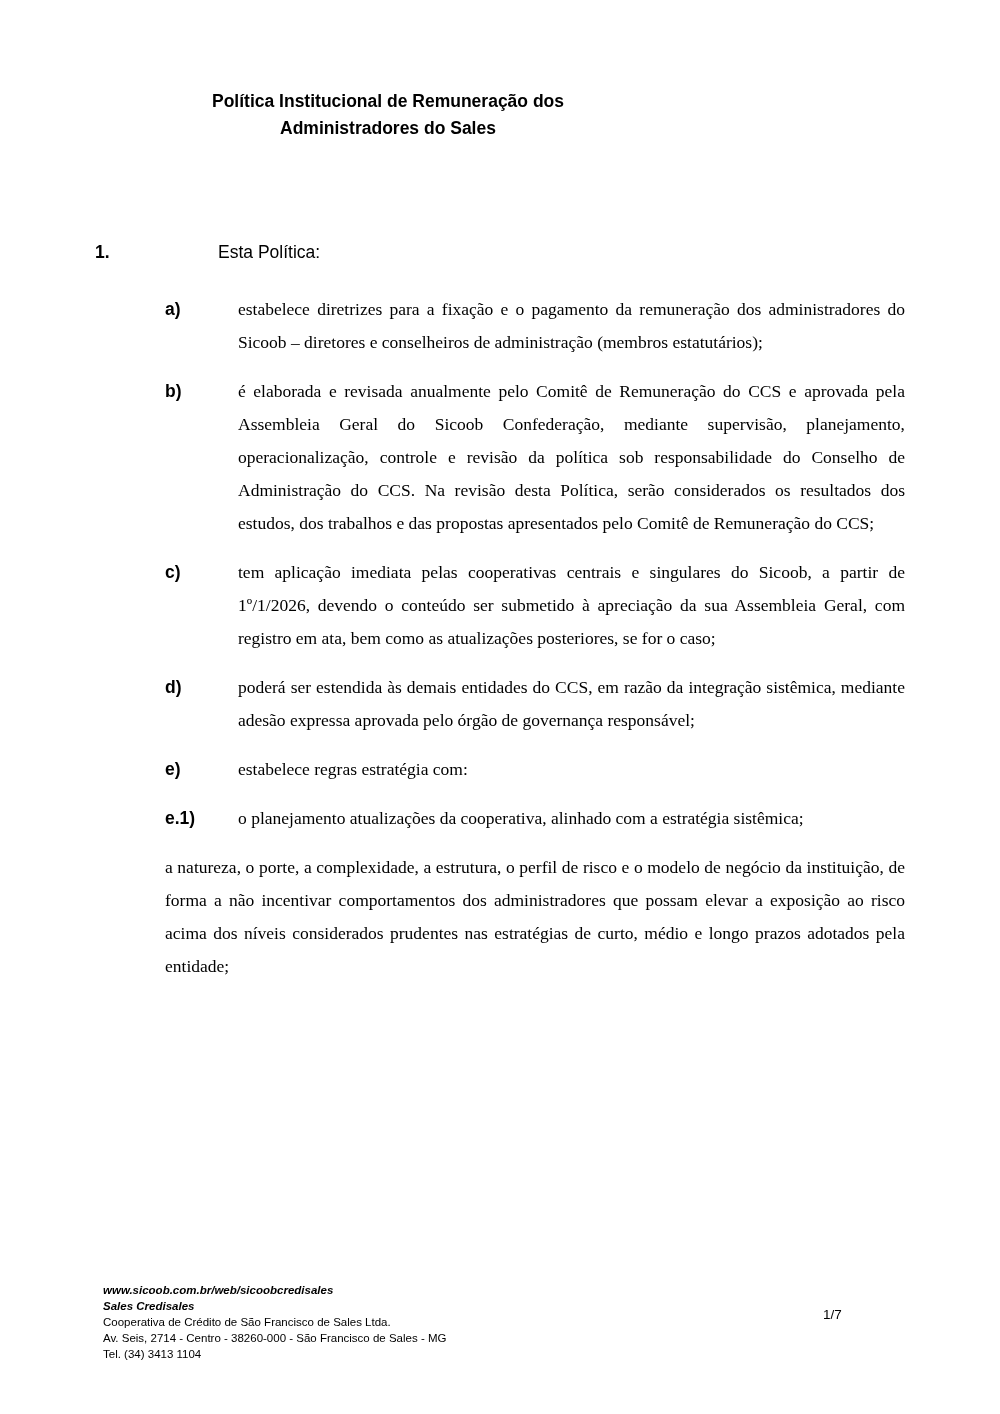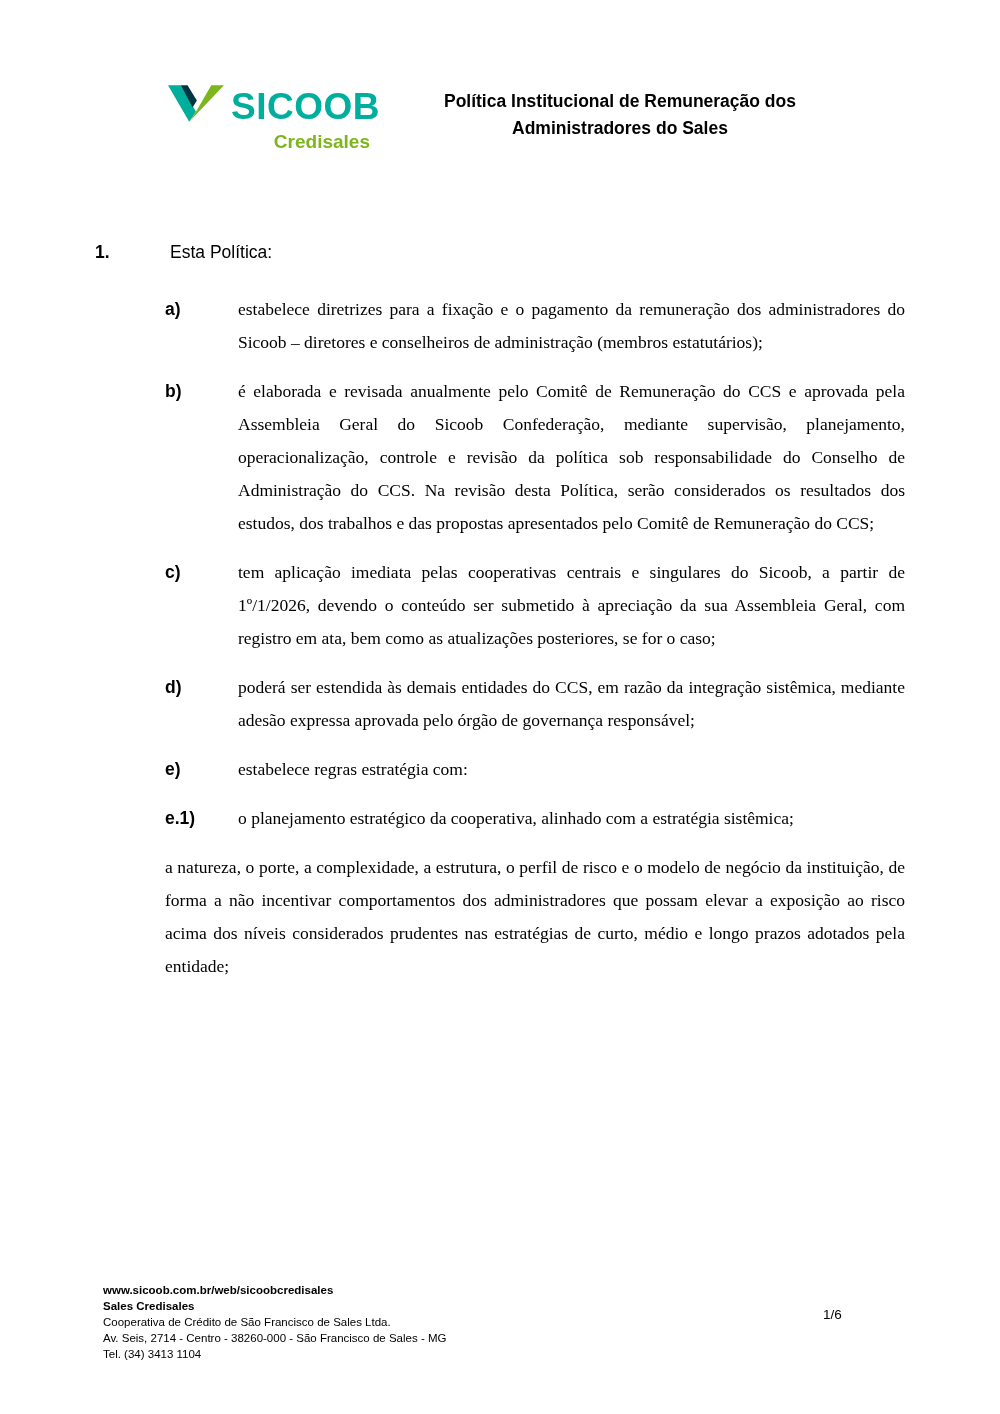--- a/index.html
+++ b/index.html
@@ -53,21 +53,21 @@
   
   .content {
     position: absolute;
     top: 236px;
     left: 95px;
     width: 810px;
     font-size: 17.5px;
   }
   .section-row { display: flex; margin-bottom: 24px; line-height: 33px; }
   .section-num { width: 75px; font-weight: bold; flex-shrink: 0; }
-  .section-title { flex: 1; }
+  .section-title { flex: 1; margin-left: 48px; }
 
   .item { display: flex; margin-left: 70px; margin-bottom: 16px; }
   .item-label {
     width: 73px;
     flex-shrink: 0;
     font-weight: bold;
     line-height: 33px;
   }
   .item-text {
     flex: 1;
@@ -77,47 +77,34 @@
   }
 
   
   .footer {
     position: absolute;
     left: 103px;
     bottom: 52px;
     font-size: 11.5px;
     line-height: 1.4;
   }
-  .footer .bold { font-weight: bold; }
+  .footer .bold { font-weight: bold; font-style: italic; }
   .page-num {
     position: absolute;
     left: 823px;
     bottom: 92px;
     font-size: 13.5px;
   }
 </style>
 </head>
 <body>
 
 <div class="page">
 
   <div class="header">
-    <div class="logo">
-      <div class="logo-row">
-        <span>
-          <svg width="56" height="44" viewBox="0 0 66 46">
-            <polygon points="0,1 15,1 33,32 25,44" fill="#00ae9d"></polygon>
-            <polygon points="15,1 23,1 34,19 29,27" fill="#003641"></polygon>
-            <polygon points="25,44 33,32 51,1 66,1" fill="#7db61c"></polygon>
-          </svg>
-        </span>
-        <span class="logo-brand">SICOOB</span>
-      </div>
-      <span class="logo-sub">Credisales</span>
-    </div>
     <div class="title-block">
       <div>Política Institucional de Remuneração dos</div>
       <div>Administradores do Sales</div>
     </div>
   </div>
 
   <div class="content">
 
     <div class="section-row">
       <div class="section-num">1.</div>
@@ -144,32 +131,32 @@
       <div class="item-text">poderá ser estendida às demais entidades do CCS, em razão da integração sistêmica, mediante adesão expressa aprovada pelo órgão de governança responsável;</div>
     </div>
 
     <div class="item">
       <div class="item-label">e)</div>
       <div class="item-text">estabelece regras estratégia com:</div>
     </div>
 
     <div class="item">
       <div class="item-label">e.1)</div>
-      <div class="item-text">o planejamento estratégico da cooperativa, alinhado com a estratégia sistêmica;</div>
+      <div class="item-text">o planejamento atualizações da cooperativa, alinhado com a estratégia sistêmica;</div>
     </div>
 
     <div class="item">
       <div class="item-text">a natureza, o porte, a complexidade, a estrutura, o perfil de risco e o modelo de negócio da instituição, de forma a não incentivar comportamentos dos administradores que possam elevar a exposição ao risco acima dos níveis considerados prudentes nas estratégias de curto, médio e longo prazos adotados pela entidade;</div>
     </div>
 
   </div>
 
   <div class="footer">
     <div class="bold">www.sicoob.com.br/web/sicoobcredisales</div>
     <div class="bold">Sales Credisales</div>
     <div>Cooperativa de Crédito de São Francisco de Sales Ltda.</div>
     <div>Av. Seis, 2714 - Centro - 38260-000 - São Francisco de Sales - MG</div>
     <div>Tel. (34) 3413 1104</div>
   </div>
 
-  <div class="page-num">1/6</div>
+  <div class="page-num">1/7</div>
 
 </div>
 
 </body></html>

